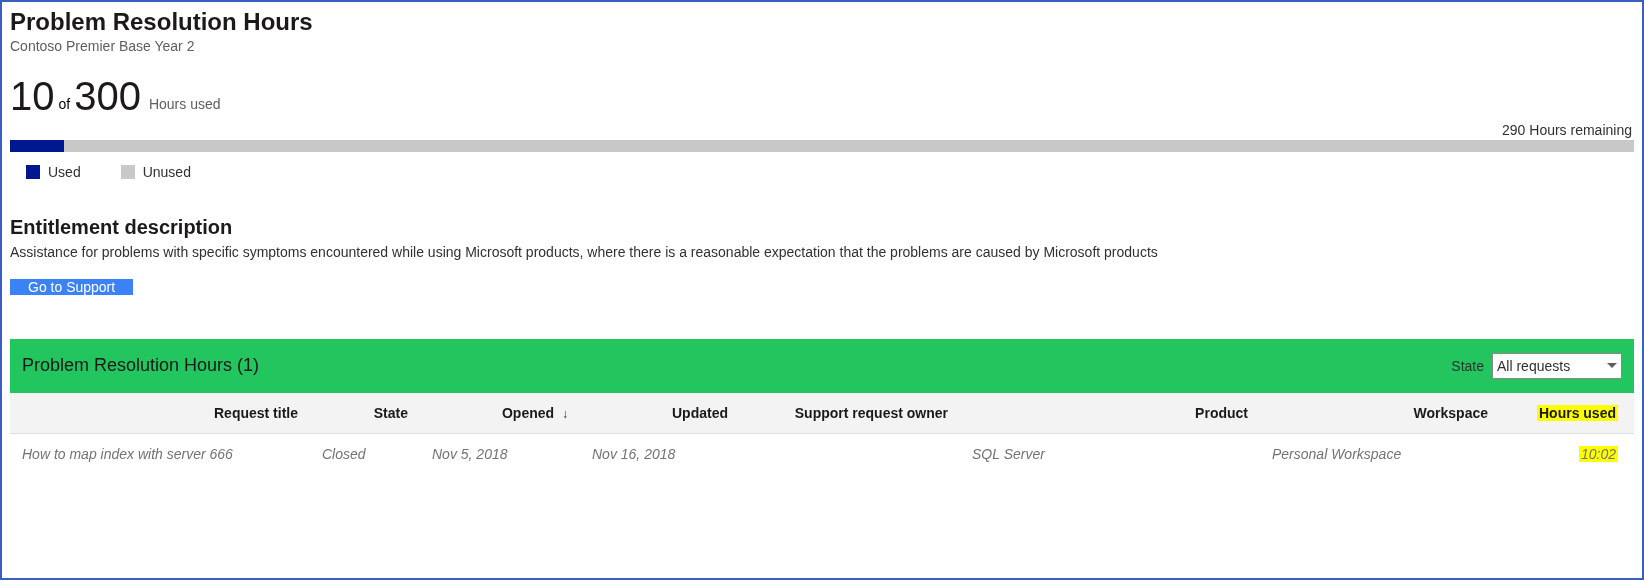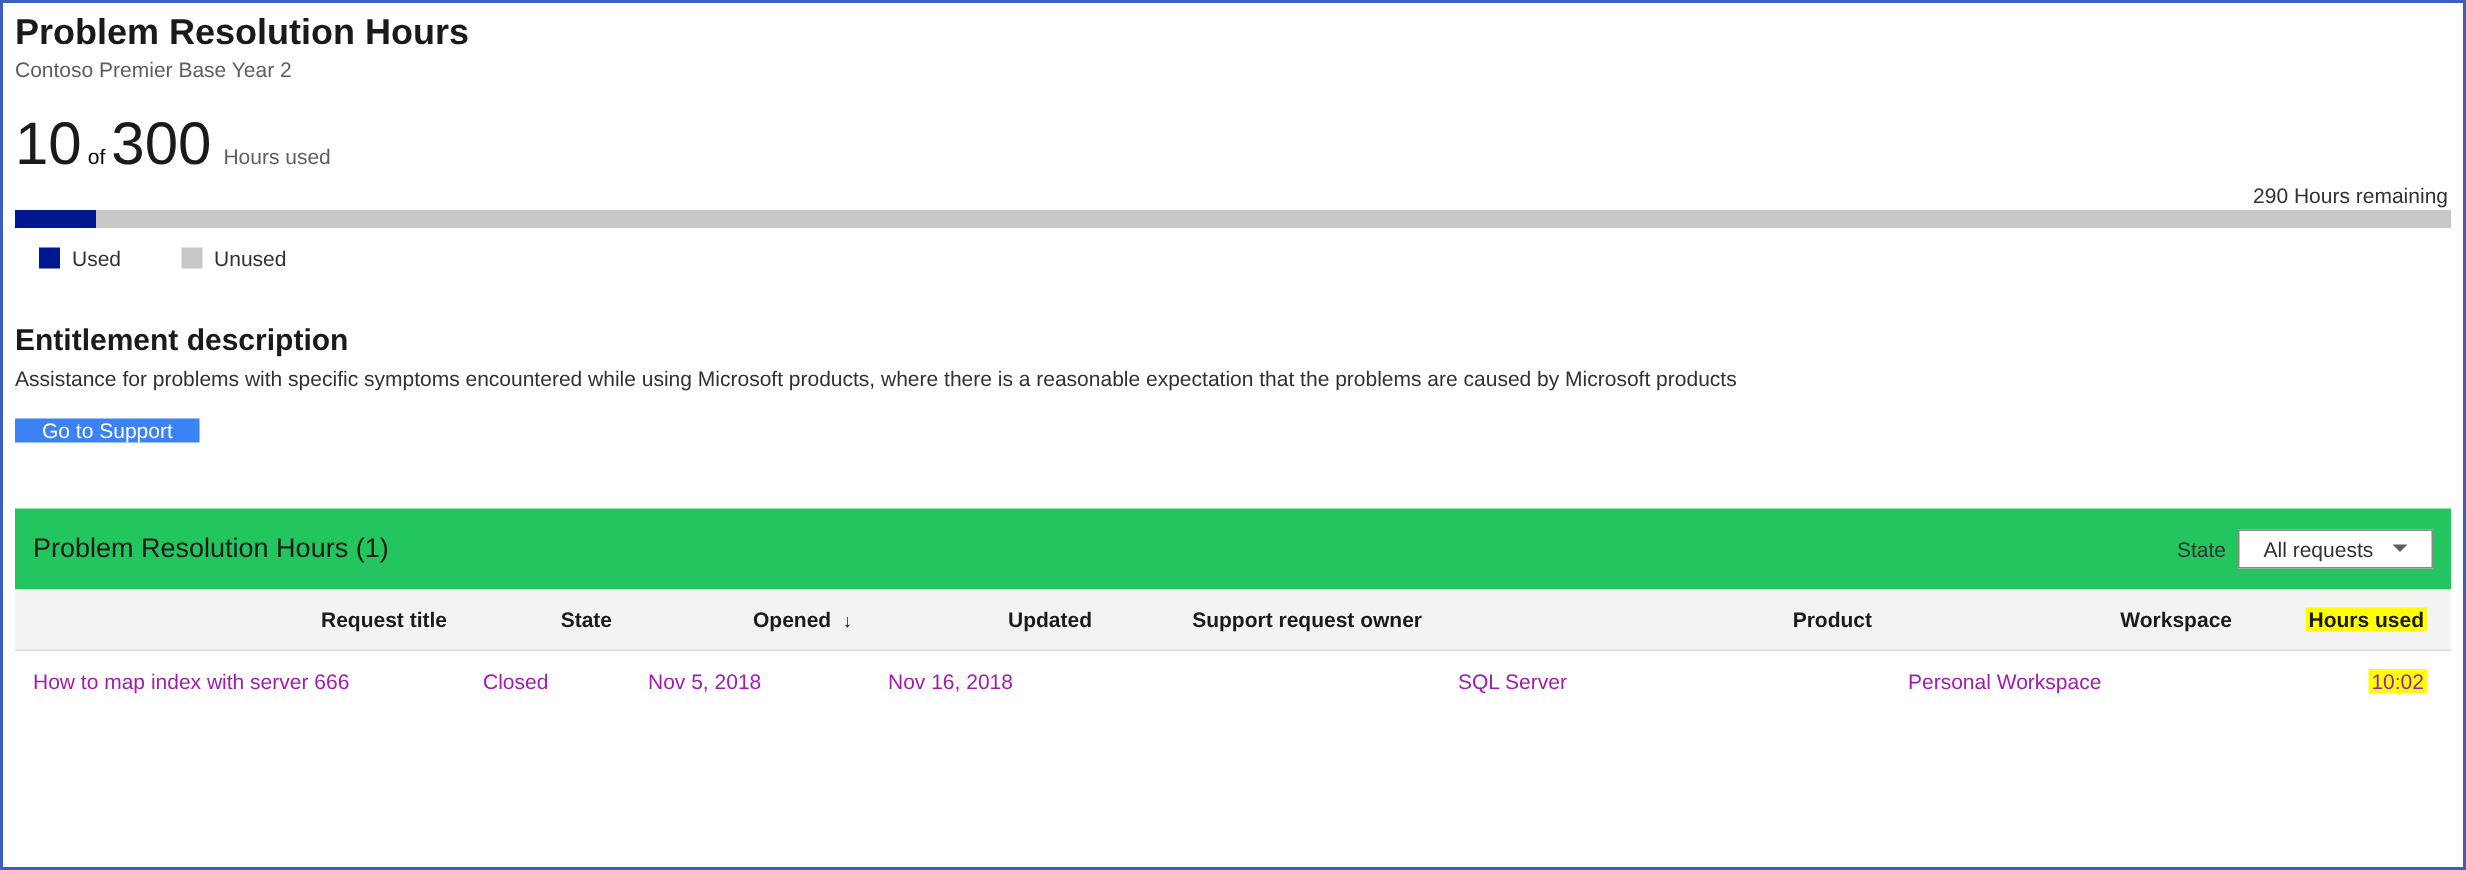--- a/index.html
+++ b/index.html
@@ -141,21 +141,21 @@
     gap: 8px;
     font-size: 14px;
     color: #323130;
   }
   .select-box {
     display: flex;
     align-items: center;
     justify-content: space-between;
     border: 1px solid #8a8886;
     background: #ffffff;
-    padding: 4px 16px;
+    padding: 4px 4px;
     min-width: 130px;
     font-size: 14px;
     cursor: pointer;
   }
   .chev {
     width: 0; height: 0;
     border-left: 5px solid transparent;
     border-right: 5px solid transparent;
     border-top: 5px solid #605e5c;
     margin-left: 8px;
@@ -169,23 +169,24 @@
     text-align: right;
     font-weight: 600;
     font-size: 14px;
     color: #1b1a19;
     padding: 12px 12px;
     background: #f3f3f3;
     border-bottom: 1px solid #e1dfdd;
   }
   table.data td {
     font-size: 14px;
-    color: #a21caf;
+    color: #737373;
     padding: 12px 12px;
     vertical-align: top;
+    font-style: italic;
   }
   .sort-arrow {
     display: inline-block;
     margin-left: 4px;
     font-size: 12px;
   }
   .hl {
     background: #ffff00;
     padding: 0 2px;
   }

